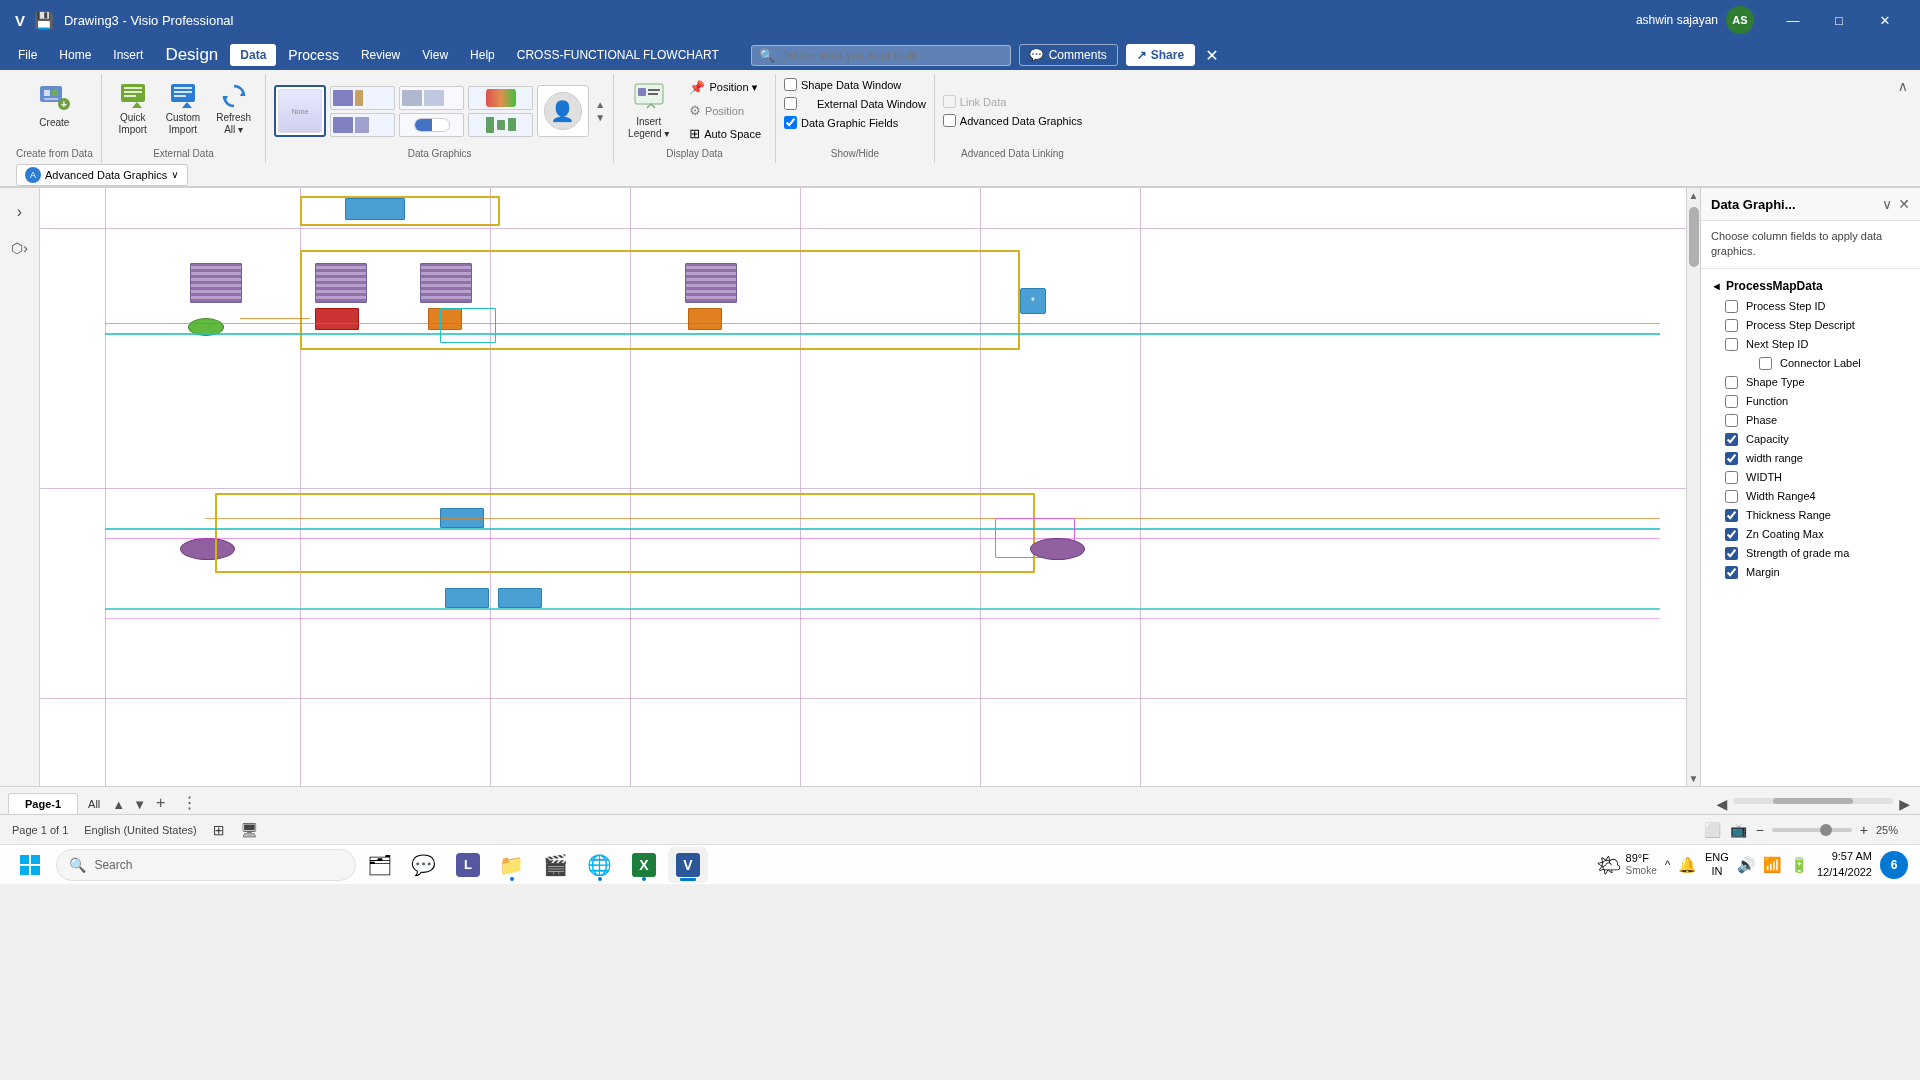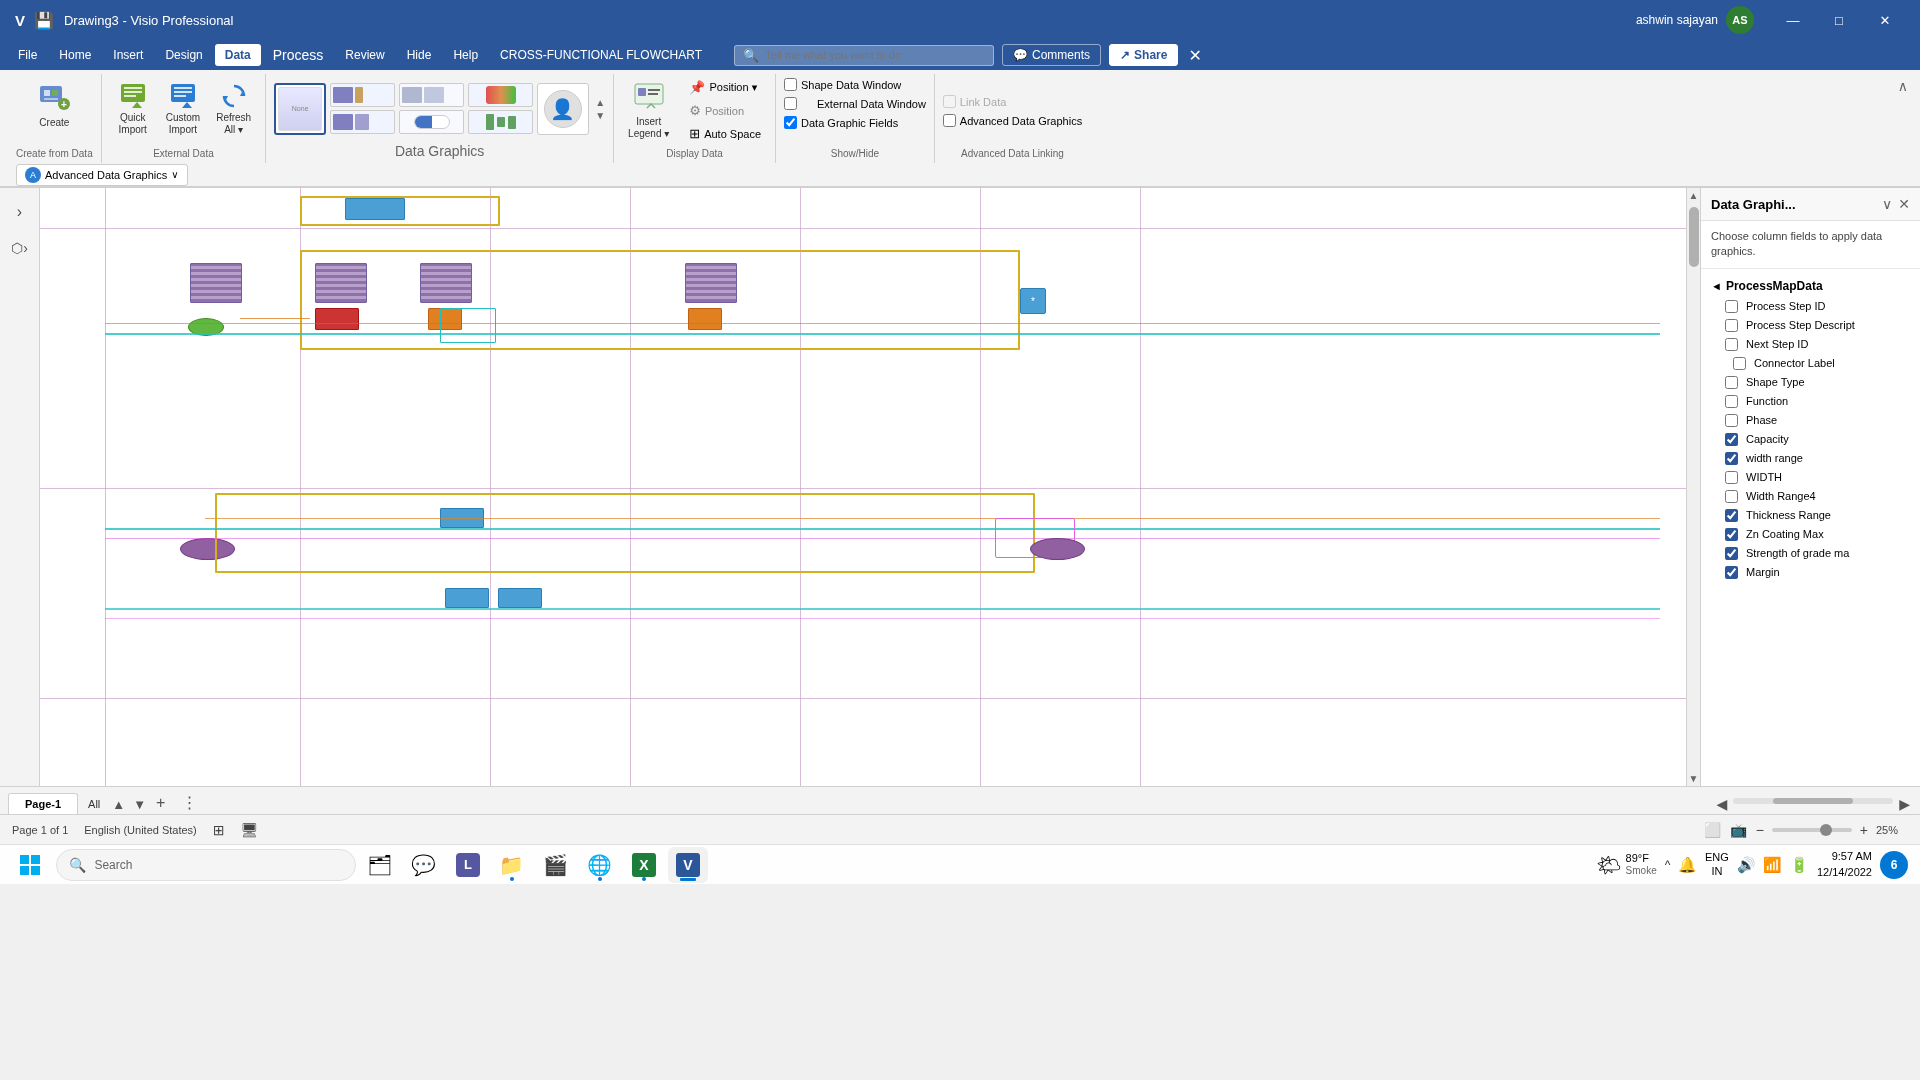--- a/index.html
+++ b/index.html
@@ -159,25 +159,25 @@
     <div style="width:46px;height:32px;display:flex;align-items:center;justify-content:center;cursor:pointer;color:white;font-size:13px;">—</div>
     <div style="width:46px;height:32px;display:flex;align-items:center;justify-content:center;cursor:pointer;color:white;font-size:13px;">□</div>
     <div style="width:46px;height:32px;display:flex;align-items:center;justify-content:center;cursor:pointer;color:white;font-size:13px;">✕</div>
   </div>
 </div>
 
 <div id="menu-bar">
   <div class="menu-item" style="color:white;font-size:12px;padding:4px 10px;cursor:pointer;">File</div>
   <div class="menu-item" style="color:white;font-size:12px;padding:4px 10px;cursor:pointer;">Home</div>
   <div class="menu-item" style="color:white;font-size:12px;padding:4px 10px;cursor:pointer;">Insert</div>
-  <div class="menu-item" style="color:white;font-size:12px;padding:4px 10px;cursor:pointer;">Design</div>
+  <div class="menu-item" style="color:white;font-size:17px;padding:4px 10px;cursor:pointer;">Design</div>
   <div class="menu-item active" style="background:white;color:#2b579a;font-weight:600;font-size:12px;padding:4px 10px;cursor:pointer;border-radius:3px;">Data</div>
   <div class="menu-item" style="color:white;font-size:14px;padding:4px 10px;cursor:pointer;">Process</div>
   <div class="menu-item" style="color:white;font-size:12px;padding:4px 10px;cursor:pointer;">Review</div>
-  <div class="menu-item" style="color:white;font-size:12px;padding:4px 10px;cursor:pointer;">Hide</div>
+  <div class="menu-item" style="color:white;font-size:12px;padding:4px 10px;cursor:pointer;">View</div>
   <div class="menu-item" style="color:white;font-size:12px;padding:4px 10px;cursor:pointer;">Help</div>
   <div class="menu-item" style="color:white;font-size:12px;padding:4px 10px;cursor:pointer;">CROSS-FUNCTIONAL FLOWCHART</div>
   <div style="margin-left:20px;background:rgba(255,255,255,0.25);border:1px solid rgba(255,255,255,0.4);border-radius:3px;display:flex;align-items:center;padding:2px 8px;color:white;width:260px;">
     <span style="font-size:13px;margin-right:6px;">🔍</span>
     <input type="text" placeholder="Tell me what you want to do" style="background: transparent; border: none; outline: none; color: white; font-size: 11px; width: 200px;">
   </div>
   <div style="display:flex;align-items:center;gap:4px;padding:3px 10px;border-radius:3px;cursor:pointer;font-size:12px;color:white;border:1px solid rgba(255,255,255,0.5);margin-left:6px;">
     <span>💬</span>
     <span>Comments</span>
   </div>
@@ -286,21 +286,21 @@
 
         <div style="width:52px;height:52px;border:1px solid #ccc;border-radius:3px;background:white;display:flex;align-items:center;justify-content:center;">
           <div style="width:38px;height:38px;border-radius:50%;background:#e0e0e0;border:1px solid #ccc;display:flex;align-items:center;justify-content:center;font-size:20px;color:#888;">👤</div>
         </div>
 
         <div style="display:flex;flex-direction:column;gap:2px;margin-left:2px;">
           <div style="font-size:10px;color:#666;cursor:pointer;text-align:center;">▲</div>
           <div style="font-size:10px;color:#666;cursor:pointer;text-align:center;">▼</div>
         </div>
       </div>
-      <div style="font-size:14px;color:#666;padding-bottom:4px;">Data Graphics</div>
+      <div style="font-size:10px;color:#666;padding-bottom:4px;">Data Graphics</div>
     </div>
 
     <div style="display:flex;flex-direction:column;align-items:center;padding:0 8px;border-right:1px solid #d0d0d0;">
       <div style="display:flex;align-items:flex-start;gap:4px;flex:1;padding:4px 0;">
         <div style="display:flex;flex-direction:column;align-items:center;padding:4px 6px;border-radius:3px;cursor:pointer;gap:2px;">
           <svg width="32" height="32" viewBox="0 0 32 32">
             <rect x="2" y="2" width="28" height="20" rx="2" fill="#e8f4e8" stroke="#80b080" stroke-width="1"></rect>
             <rect x="5" y="6" width="8" height="8" fill="#8080c0" rx="1"></rect>
             <rect x="15" y="7" width="12" height="2" fill="#666"></rect>
             <rect x="15" y="11" width="10" height="2" fill="#666"></rect>
@@ -477,21 +477,21 @@
         <span>Process Step ID</span>
       </div>
       <div class="panel-item" style="display:flex;align-items:center;gap:8px;padding:3px 10px 3px 24px;font-size:11px;cursor:pointer;">
         <input type="checkbox" style="width: 13px; height: 13px;">
         <span>Process Step Descript</span>
       </div>
       <div class="panel-item" style="display:flex;align-items:center;gap:8px;padding:3px 10px 3px 24px;font-size:11px;cursor:pointer;">
         <input type="checkbox" style="width: 13px; height: 13px;">
         <span>Next Step ID</span>
       </div>
-      <div class="panel-item" style="display:flex;align-items:center;gap:8px;padding:3px 10px 3px 32px;font-size:11px;cursor:pointer;">
+      <div class="panel-item" style="display:flex;align-items:center;gap:8px;padding:3px 10px 3px 24px;font-size:11px;cursor:pointer;margin-left:34px;">
         <input type="checkbox" style="width: 13px; height: 13px;">
         <span>Connector Label</span>
       </div>
       <div class="panel-item" style="display:flex;align-items:center;gap:8px;padding:3px 10px 3px 24px;font-size:11px;cursor:pointer;">
         <input type="checkbox" style="width: 13px; height: 13px;">
         <span>Shape Type</span>
       </div>
       <div class="panel-item" style="display:flex;align-items:center;gap:8px;padding:3px 10px 3px 24px;font-size:11px;cursor:pointer;">
         <input type="checkbox" style="width: 13px; height: 13px;">
         <span>Function</span>

